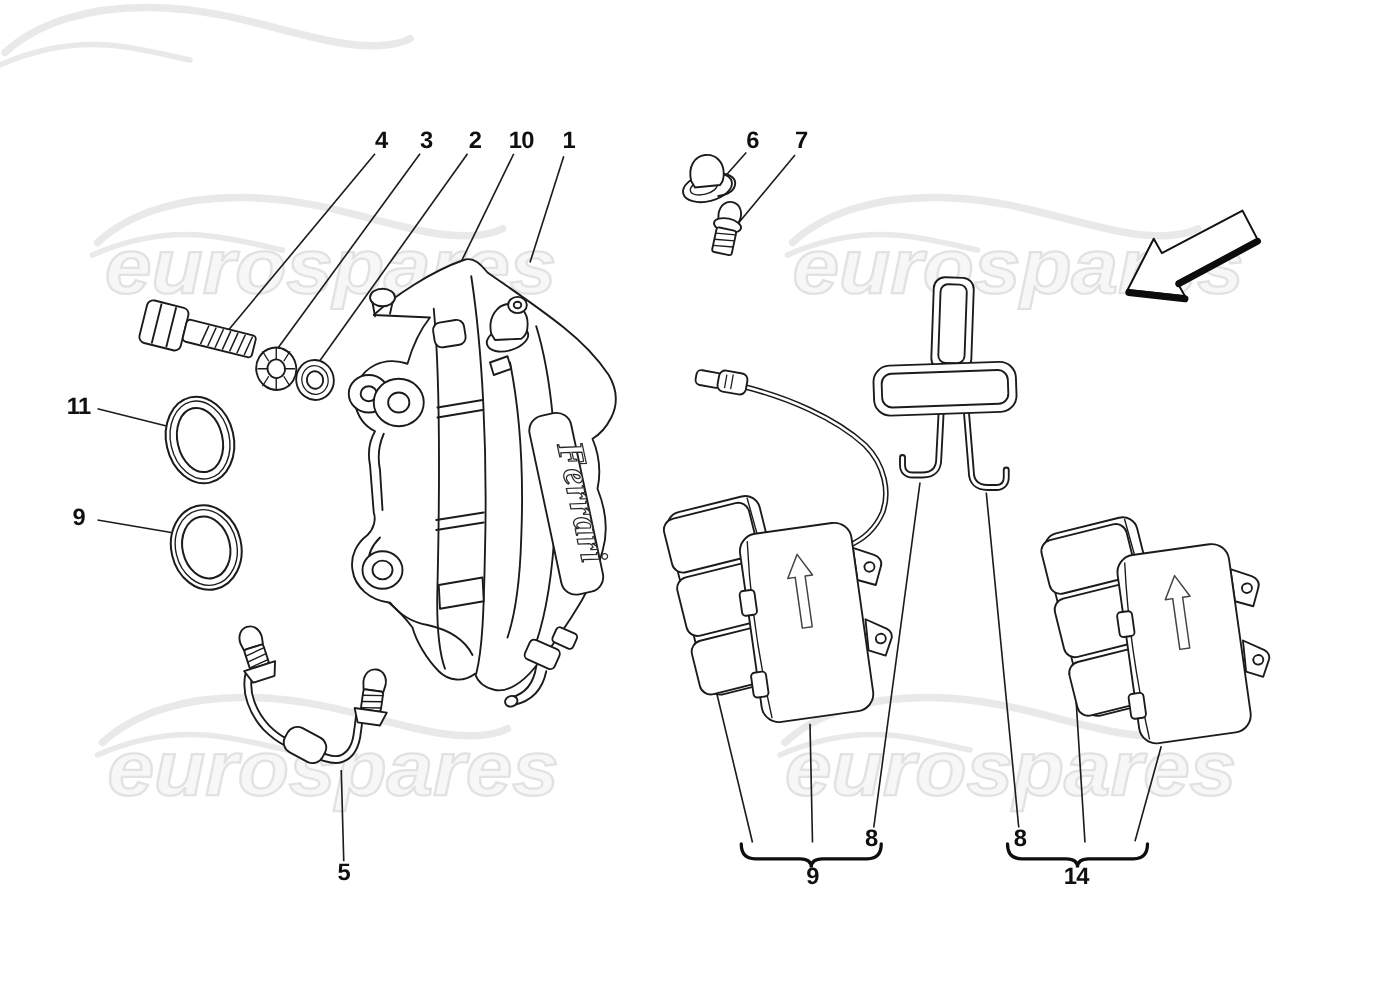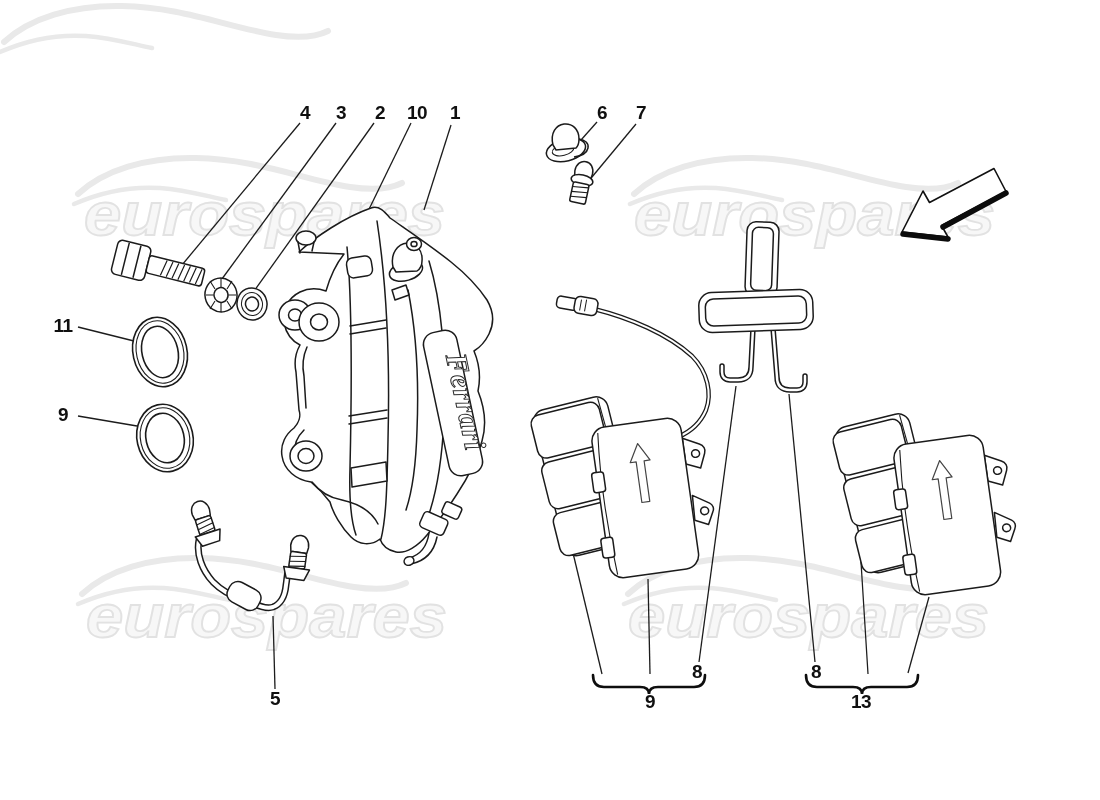--- a/index.html
+++ b/index.html
@@ -259,14 +259,14 @@
   <div class="lbl" style="left:417px;top:113px">10</div>
   <div class="lbl" style="left:455px;top:113px">1</div>
   <div class="lbl" style="left:602px;top:113px">6</div>
   <div class="lbl" style="left:641px;top:113px">7</div>
   <div class="lbl" style="left:63px;top:326px">11</div>
   <div class="lbl" style="left:63px;top:415px">9</div>
   <div class="lbl" style="left:275px;top:699px">5</div>
   <div class="lbl" style="left:697px;top:672px">8</div>
   <div class="lbl" style="left:816px;top:672px">8</div>
   <div class="lbl" style="left:650px;top:702px">9</div>
-  <div class="lbl" style="left:861px;top:702px">13</div>
+  <div class="lbl" style="left:861px;top:702px">14</div>
 </div>
 
 </body></html>

